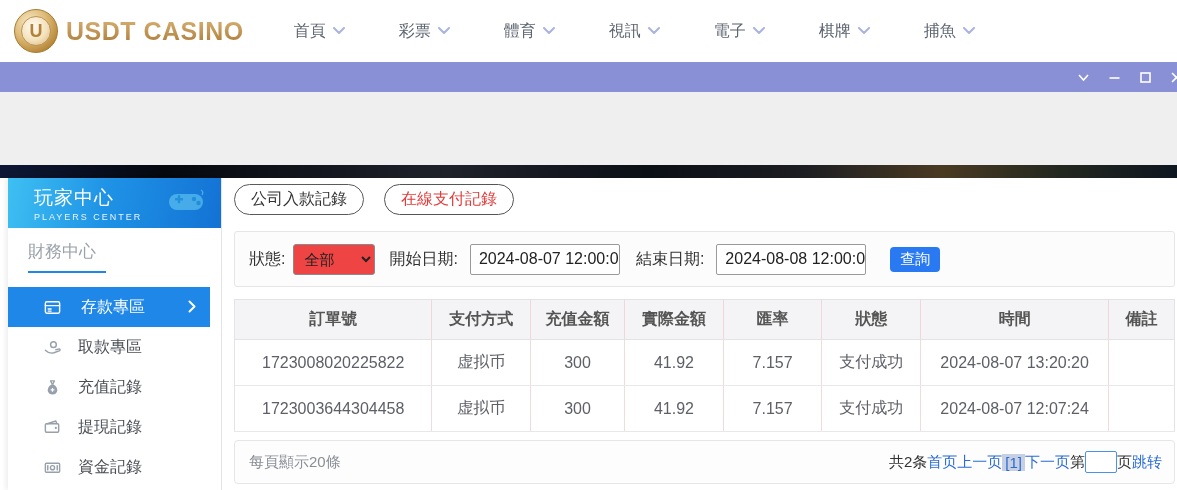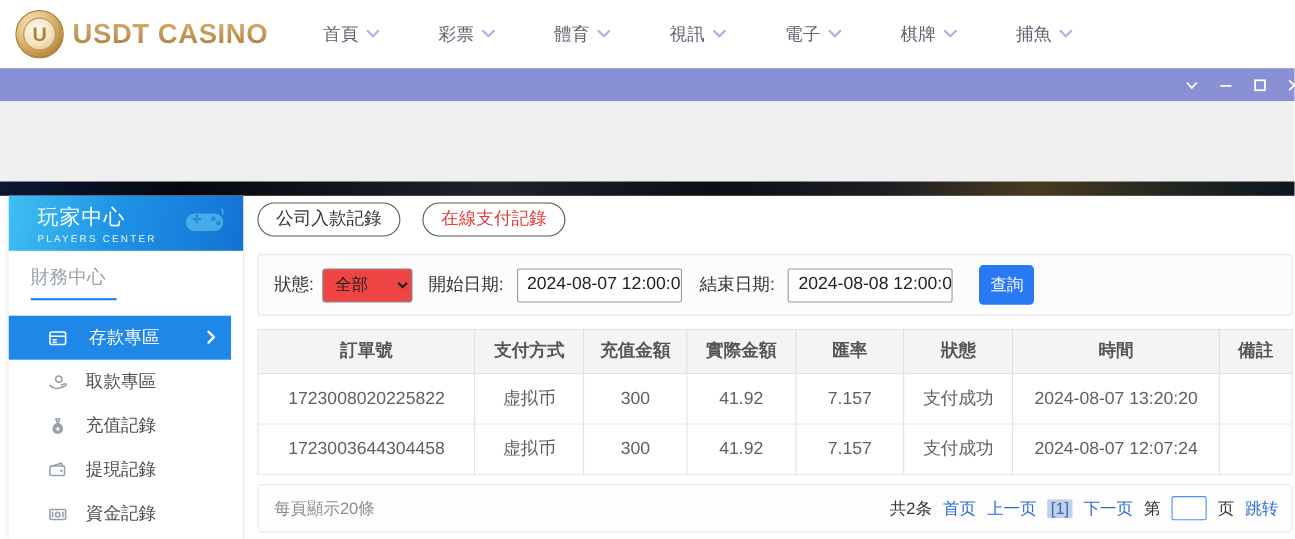--- a/index.html
+++ b/index.html
@@ -75,38 +75,38 @@
 
   .filter-box { margin-top:16px; border:1px solid #e6e6e8; border-radius:3px; background:#fcfcfd;
     height:56px; display:flex; align-items:center; padding-left:14px; gap:8px; }
   .f-label { font-size:16px; color:#333; }
   .f-select { height:31px; width:82px; font-size:15px; color:#222; border:1px solid #8a8a8a;
     border-radius:3px; background:#ef4444; margin-right:6px; padding-left:6px;
     font-family:"Liberation Sans","DejaVu Sans",sans-serif; }
   .f-input { height:31px; width:150px; border:1px solid #9a9a9a; border-radius:2px;
     font-size:16px; color:#222; padding-left:8px; margin:0 8px 0 4px;
     font-family:"Liberation Sans","DejaVu Sans",sans-serif; }
-  .f-btn { height:36px; width:50px; margin-left:8px; background:#2979f2; color:#fff;
+  .f-btn { height:25px; width:50px; margin-left:8px; background:#2979f2; color:#fff;
     font-size:15px; border:none; border-radius:4px; cursor:pointer;
     font-family:"Liberation Sans","DejaVu Sans",sans-serif; }
 
   table.grid { margin-top:12px; width:100%; border-collapse:collapse; table-layout:fixed; }
   table.grid th { height:40px; background:#f4f4f6; color:#555; font-size:16px; font-weight:bold;
     border:1px solid #e3e3e5; border-left:1px solid #edd9d9; border-right:1px solid #edd9d9; text-align:center; }
   table.grid td { height:46px; color:#5d6066; font-size:16px; text-align:center;
     border:1px solid #e8e8ea; border-left:1px solid #f0dcdc; border-right:1px solid #f0dcdc; background:#fff; }
   table.grid th:first-child, table.grid td:first-child { border-left:1px solid #e3e3e5; }
   table.grid th:last-child, table.grid td:last-child { border-right:1px solid #e3e3e5; }
   .c-order{width:21%;} .c-pay{width:10.5%;} .c-amt{width:10%;} .c-act{width:10.5%;}
   .c-rate{width:10.5%;} .c-status{width:10.5%;} .c-time{width:20%;} .c-remark{width:7%;}
 
   .pager-box { margin-top:8px; border:1px solid #e6e6e8; border-radius:4px; background:#fdfdfe;
     height:44px; display:flex; align-items:center; justify-content:space-between; padding:0 12px 0 14px; }
   .pager-left { font-size:15px; color:#8a8f96; }
-  .pager-right { display:flex; align-items:center; gap:10px; font-size:15px; color:#333; }
+  .pager-right { display:flex; align-items:center; gap:0; font-size:15px; color:#333; }
   .pg-link { color:#2b6cd4; cursor:pointer; text-decoration:none; }
   .pg-current { color:#2b6cd4; background:#c7cfe3; padding:0 3px; cursor:default; }
   .pg-input { width:32px; height:22px; border:1px solid #4a90f0; border-radius:2px; }
 </style>
 </head>
 <body>
 
 <header class="navbar">
   <div class="logo">
     <div class="logo-ball">

